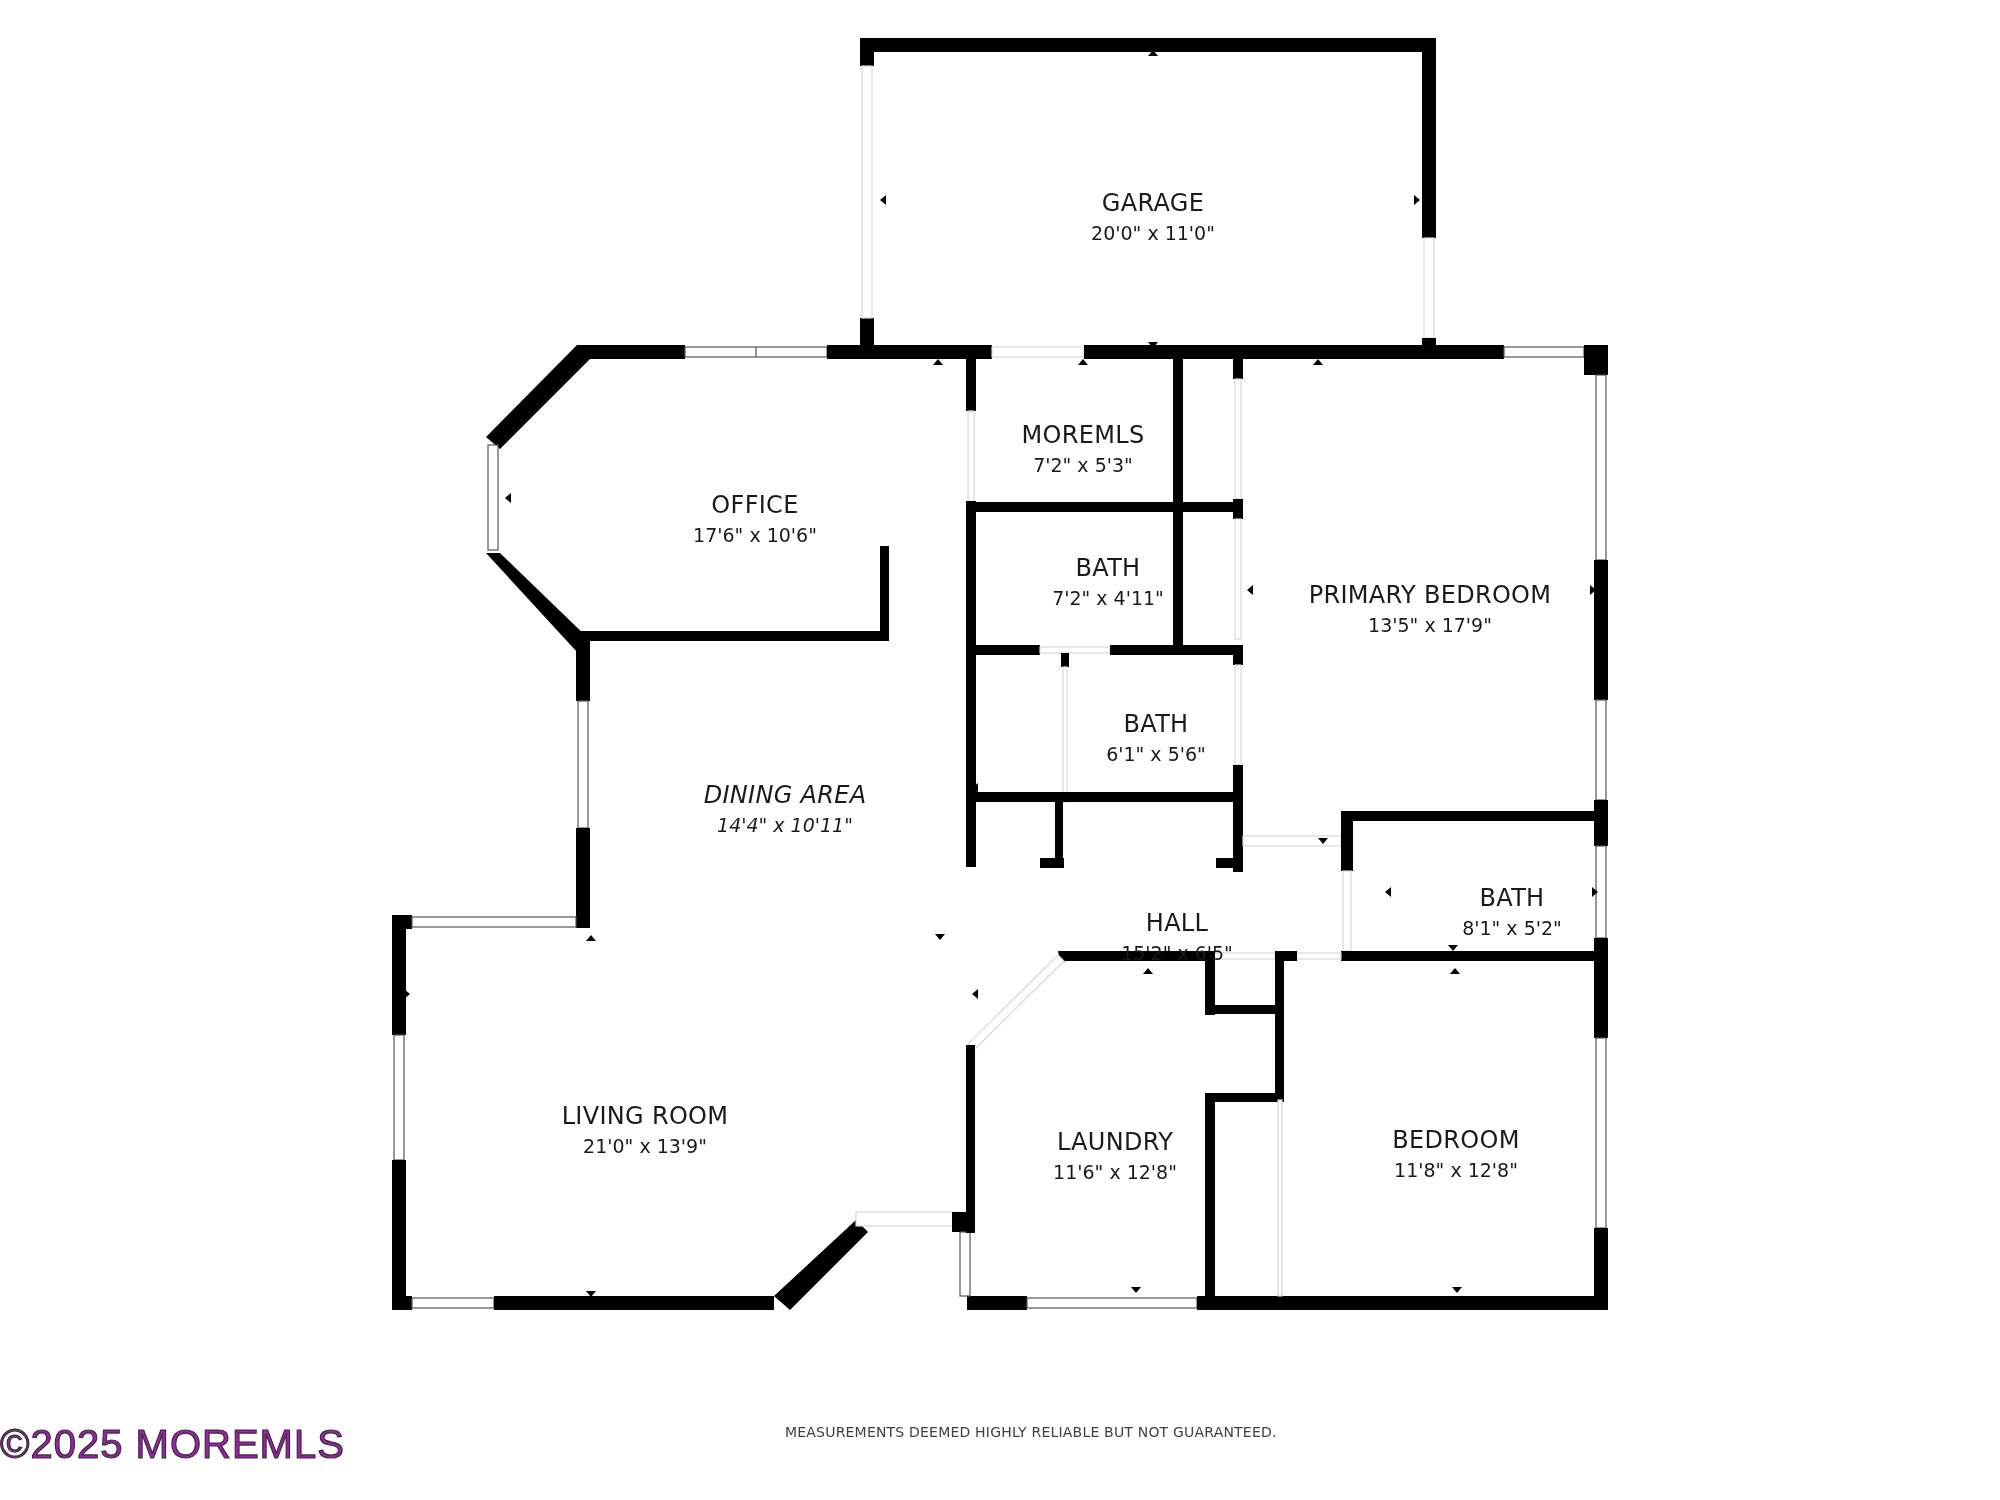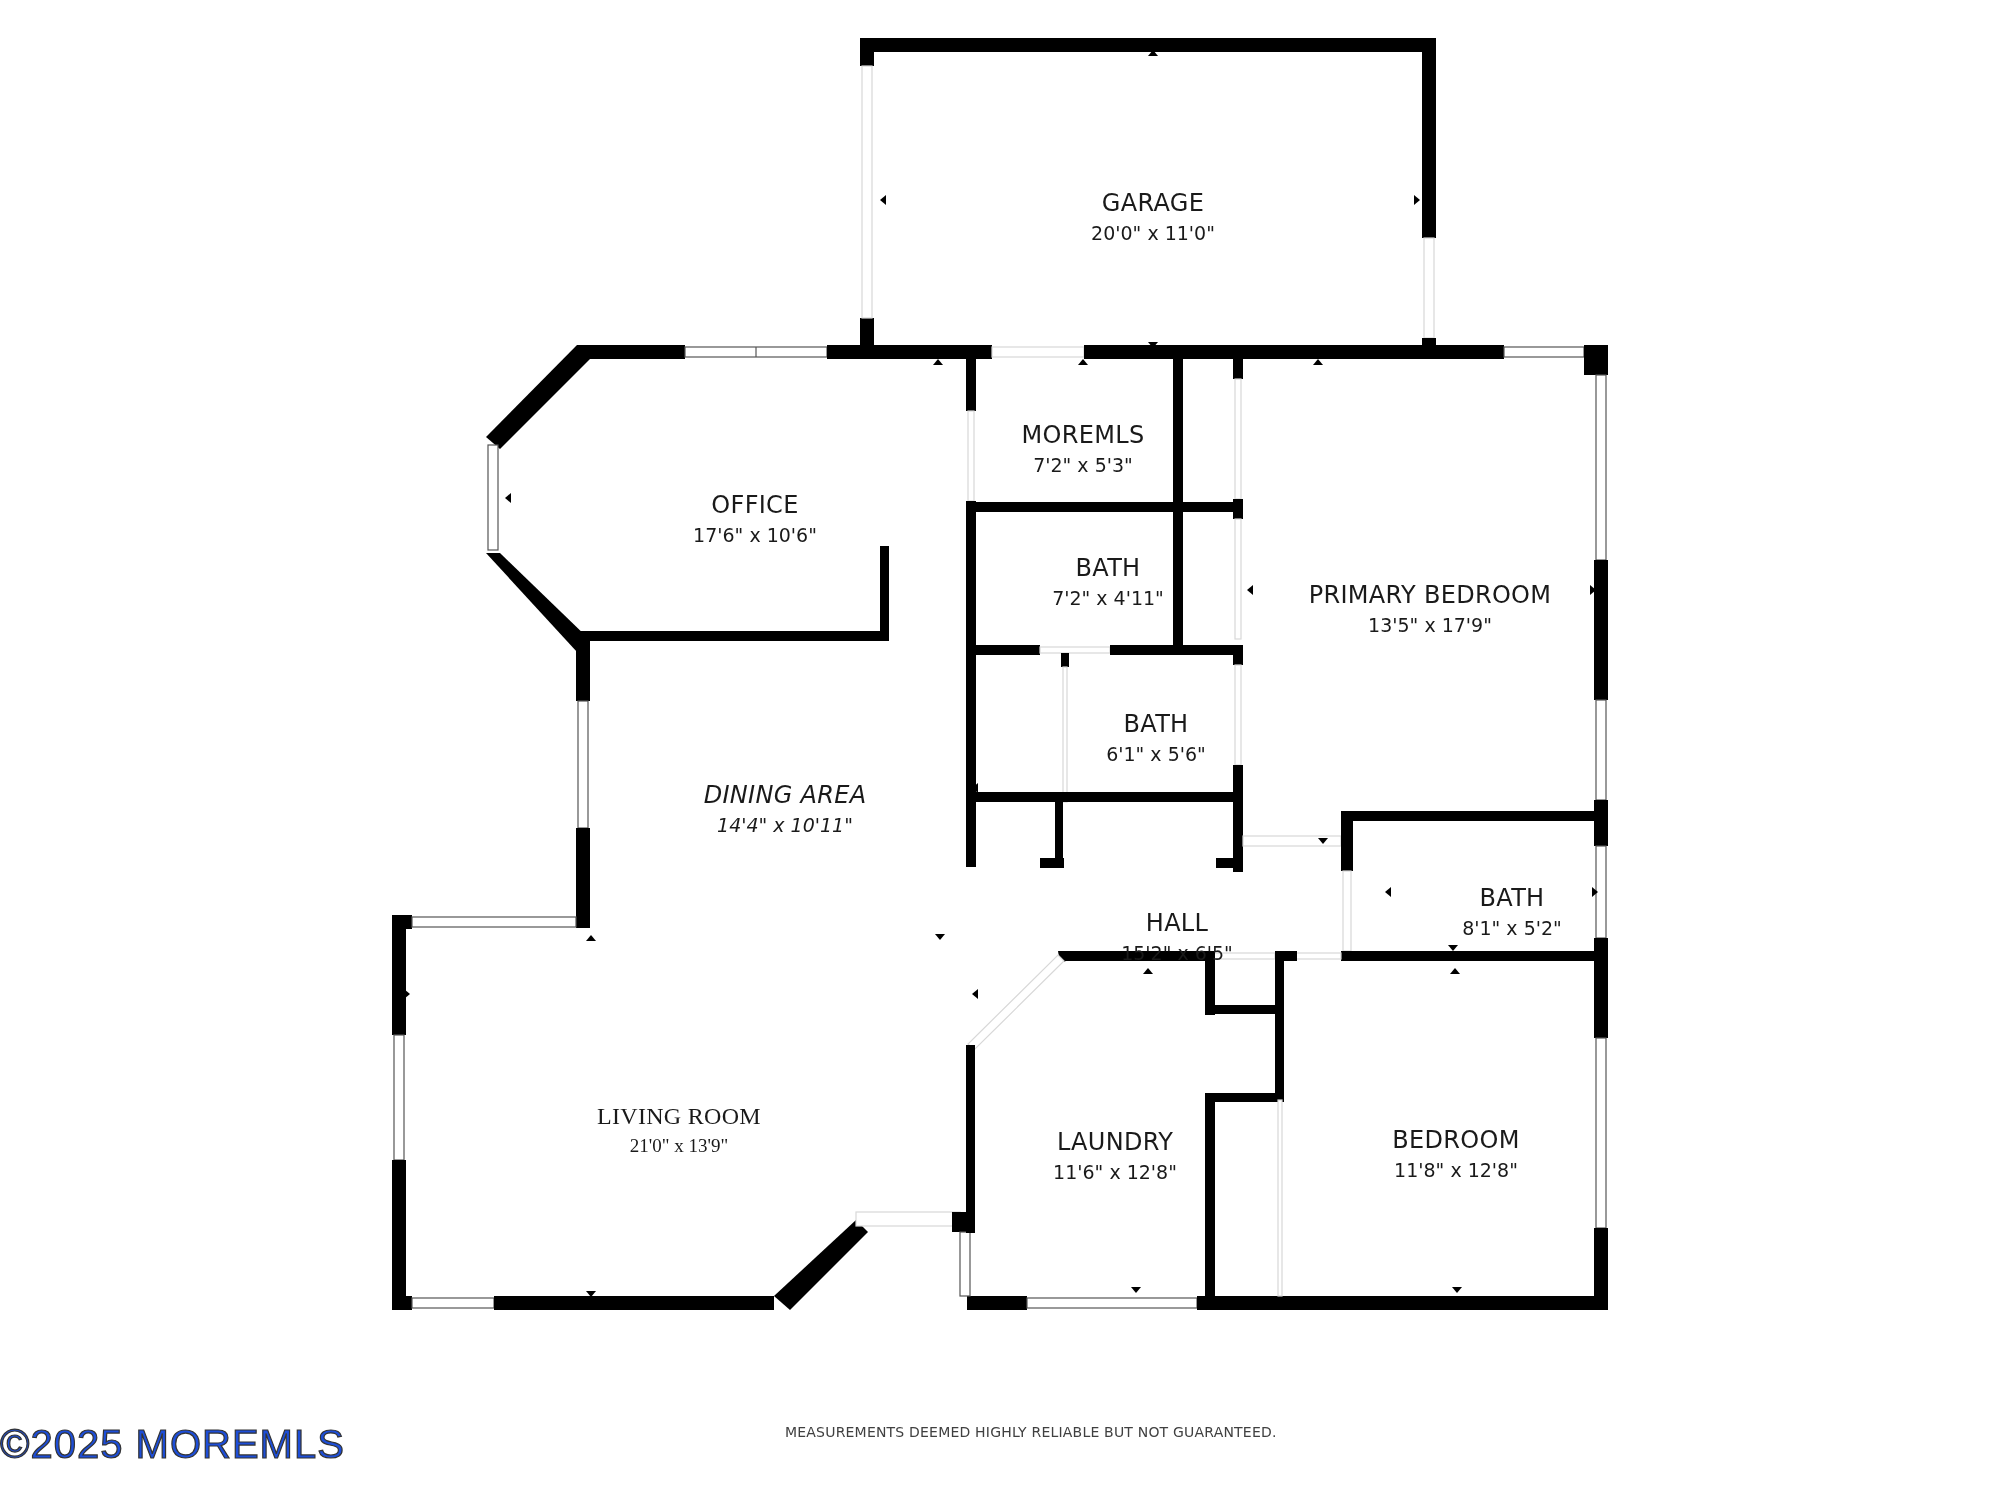--- a/index.html
+++ b/index.html
@@ -5,21 +5,21 @@
   html, body { margin: 0; padding: 0; background: #ffffff; }
   body { width: 2000px; height: 1500px; position: relative; overflow: hidden; font-family: "DejaVu Sans", sans-serif; }
   #plan { position: absolute; left: 0; top: 0; width: 2000px; height: 1500px; }
   .wall { fill: #000000; }
   .win { fill: #ffffff; stroke: #555555; stroke-width: 1.2; }
   .door { fill: #ffffff; stroke: #d8d8d8; stroke-width: 1.2; }
   .tick { fill: #000000; }
   .room-label { position: absolute; transform: translateX(-50%); text-align: center; color: #1a1a1a; white-space: nowrap; }
   .room-name { font-size: 24px; letter-spacing: 0.3px; display: block; line-height: 30px; }
   .room-dim { font-size: 19px; display: block; line-height: 30px; }
-  .watermark { position: absolute; left: 0; top: 1422px; font-family: "Liberation Sans", sans-serif; font-size: 40px; font-weight: 300; color: #1d4ed8; letter-spacing: 1px; -webkit-text-stroke: 1.2px #333333; }
+  .watermark { position: absolute; left: 0; top: 1422px; font-family: "Liberation Sans", sans-serif; font-size: 40px; font-weight: 300; color: #a21caf; letter-spacing: 1px; -webkit-text-stroke: 1.2px #333333; }
   .disclaimer { position: absolute; left: 785px; top: 1424px; font-size: 14px; color: #404040; letter-spacing: 0.2px; }
 </style>
 </head>
 <body>
 
 <svg id="plan" viewBox="0 0 2000 1500" xmlns="http://www.w3.org/2000/svg">
   <g>
 
     <rect class="wall" x="873" y="38" width="563" height="14"></rect>
     <rect class="wall" x="860" y="38" width="14" height="28"></rect>
@@ -182,21 +182,21 @@
   <span class="room-dim">14'4" x 10'11"</span>
 </div>
 <div class="room-label" style="left:1177px; top:908px;">
   <span class="room-name">HALL</span>
   <span class="room-dim">15'2" x 6'5"</span>
 </div>
 <div class="room-label" style="left:1512px; top:883px;">
   <span class="room-name">BATH</span>
   <span class="room-dim">8'1" x 5'2"</span>
 </div>
-<div class="room-label" style="left:679px; top:1101px;font-family:Liberation Serif, serif;">
+<div class="room-label" style="left:645px; top:1101px;">
   <span class="room-name">LIVING ROOM</span>
   <span class="room-dim">21'0" x 13'9"</span>
 </div>
 <div class="room-label" style="left:1115px; top:1127px;">
   <span class="room-name">LAUNDRY</span>
   <span class="room-dim">11'6" x 12'8"</span>
 </div>
 <div class="room-label" style="left:1456px; top:1125px;">
   <span class="room-name">BEDROOM</span>
   <span class="room-dim">11'8" x 12'8"</span>

